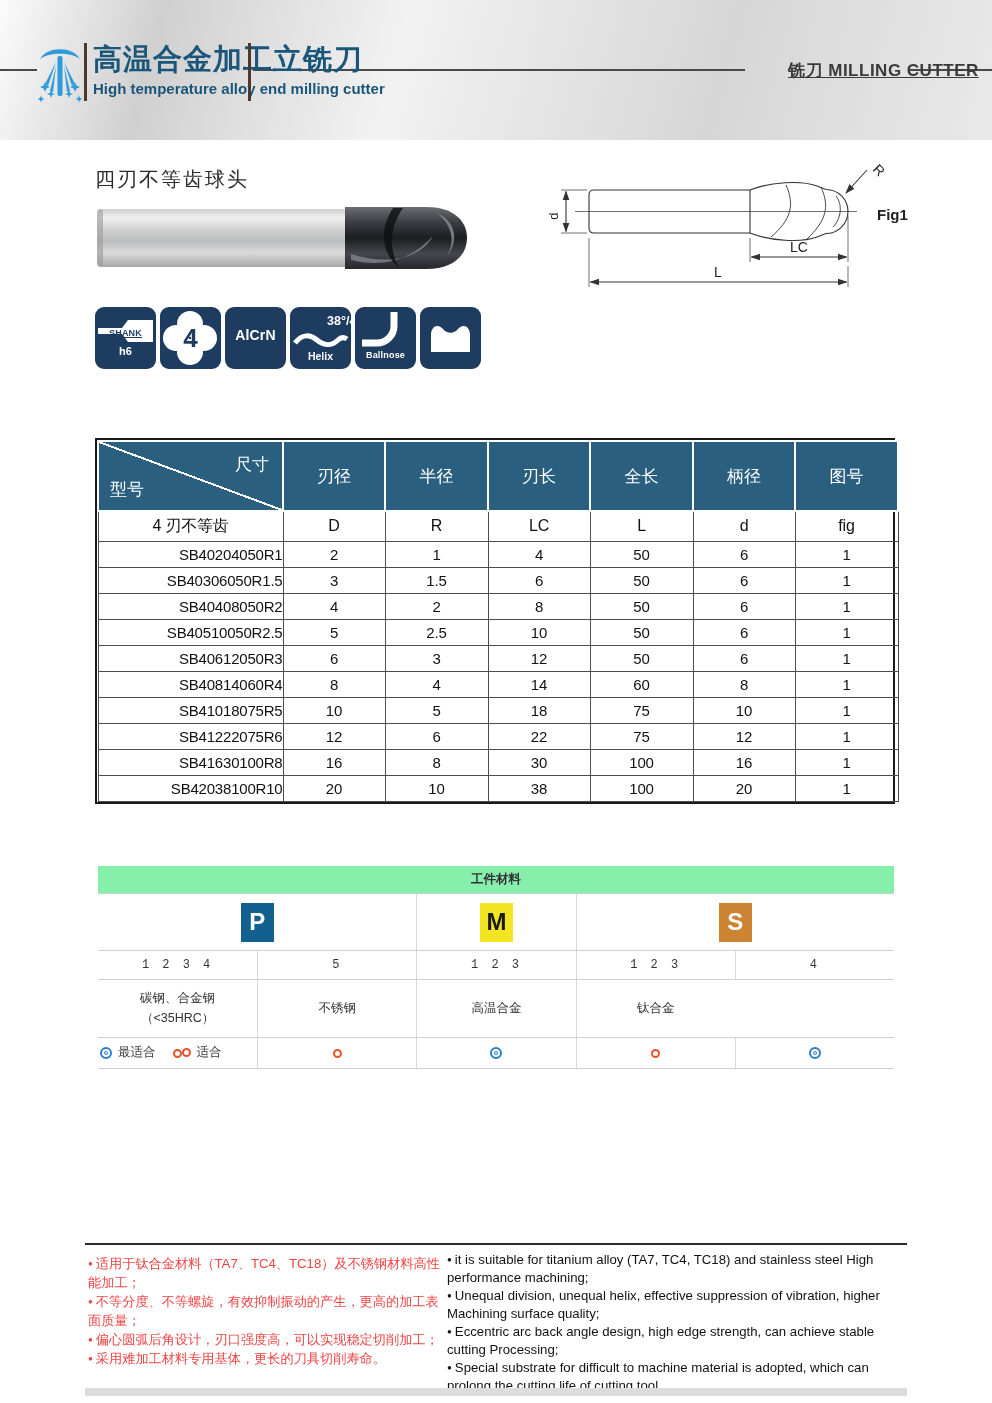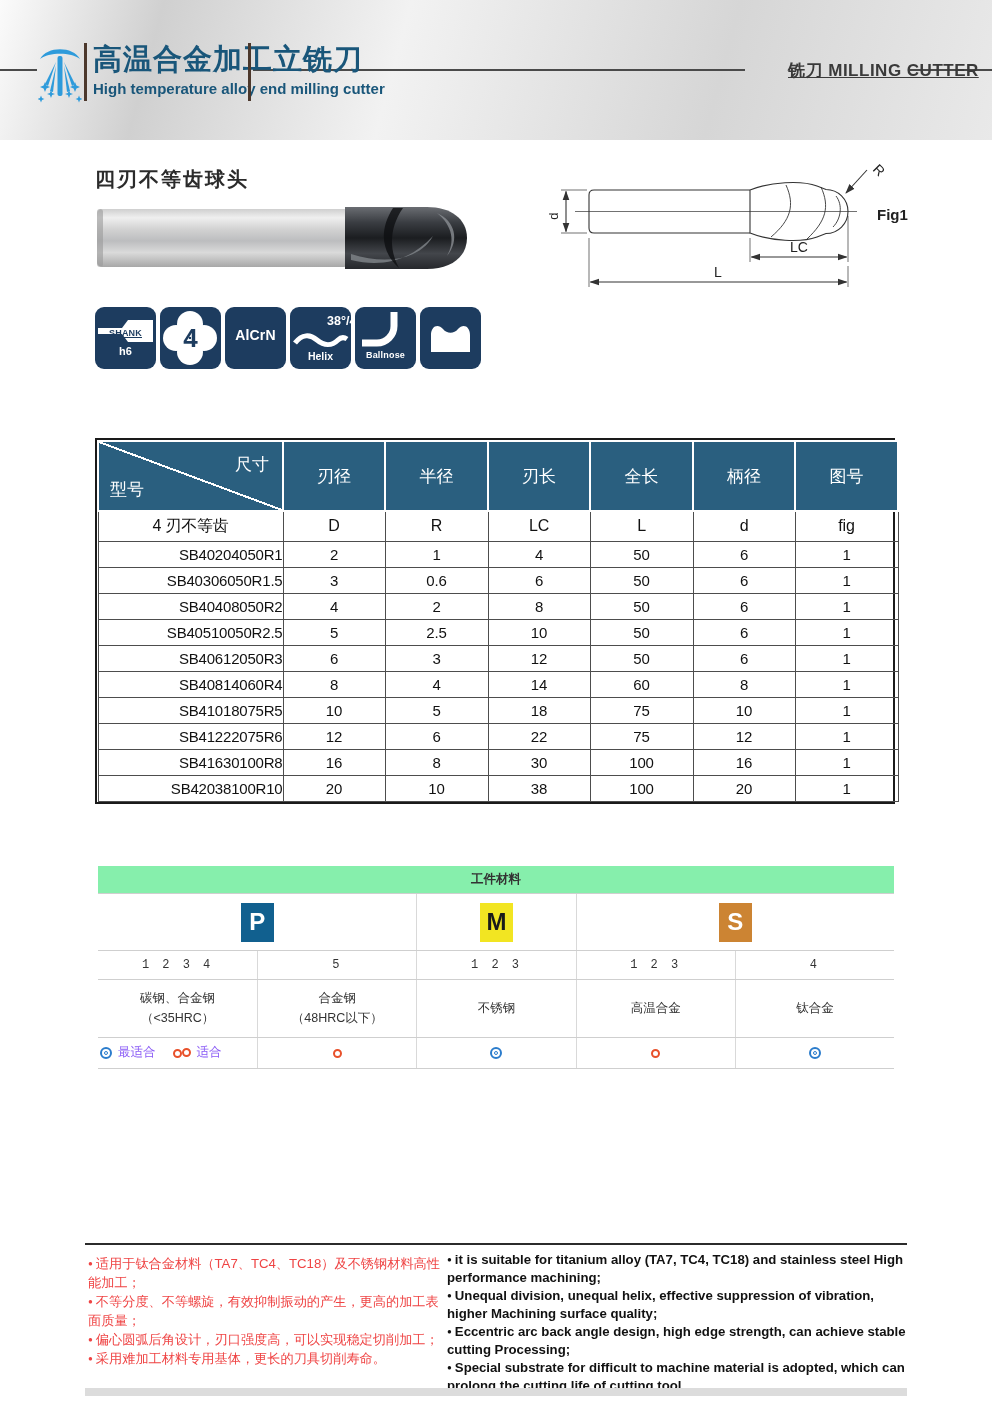--- a/index.html
+++ b/index.html
@@ -17,21 +17,21 @@
   .vsep { position:absolute; width:3px; height:58px; top:43px; background:#4c382c; }
   .vsep.v1 { left:84px; }
   .vsep.v2 { left:248px; }
   .logo { position:absolute; left:38px; top:42px; }
   .title-block { position:absolute; left:93px; top:44px; width:154px; }
   .title-zh { font-size:29px; font-weight:bold; color:#19567a; letter-spacing:1px; line-height:1.1; white-space:nowrap; }
   .title-en { font-size:15px; font-weight:bold; color:#19567a; line-height:1.1; margin-top:5px; white-space:nowrap; }
   .header-right { position:absolute; left:788px; top:59px; font-size:17px; font-weight:bold; color:#3a3a3a; letter-spacing:0.5px; white-space:nowrap;text-decoration:underline; }
 
   
-  .section-title { position:absolute; left:95px; top:166px; font-size:20px; font-weight:bold; color:#2b2b2b; letter-spacing:2px; }
+  .section-title { position:absolute; left:95px; top:166px; font-size:20px; font-weight:normal; color:#2b2b2b; letter-spacing:2px; }
   .photo { position:absolute; left:93px; top:198px; }
   .drawing { position:absolute; left:545px; top:158px; }
 
   
   .badges { position:absolute; left:95px; top:307px; display:flex; gap:4px; }
   .badge { position:relative; width:61px; height:62px; background:#1d3c5f; border-radius:9px; flex:none; }
   .badge svg { position:absolute; left:0; top:0; }
   .b-txt { position:absolute; width:100%; text-align:center; color:#fff; font-weight:bold; }
   .b-shank-top { top:21px; color:#1d3c5f; font-size:9px; letter-spacing:0.2px;text-decoration:underline; }
   .b-shank-bot { top:38px; font-size:11px; }
@@ -62,27 +62,27 @@
   .letter-badge { width:33px; height:39px; display:flex; align-items:center; justify-content:center; font-weight:bold; font-size:24px; }
   .mat-row { display:grid; grid-template-columns:repeat(5,1fr); border-bottom:1px solid #cfcfcf; }
   .mcell { display:flex; flex-direction:column; align-items:center; justify-content:center; text-align:center; }
   .mcell + .mcell { border-left:1px solid #d9d9d9; }
   .row-numbers .mcell { height:28px; letter-spacing:3px; font-family:"Liberation Mono", monospace; font-size:12px; }
   .row-materials .mcell { height:57px; line-height:1.55; font-size:12.5px; }
   .row-symbols .mcell { height:30px; }
   .sym-ok { display:inline-block; width:9px; height:9px; border:2px solid #e8512b; border-radius:50%; }
   .sym-best { display:inline-flex; width:12px; height:12px; border:2px solid #2b7ccc; border-radius:50%; align-items:center; justify-content:center; }
   .sym-best i { display:block; width:4px; height:4px; border:1.5px solid #2b7ccc; border-radius:50%; }
-  .legend { position:absolute; left:100px; top:1044px; display:flex; align-items:center; gap:26px; font-size:12.5px; color:#8b5cf6; }
+  .legend { position:absolute; left:100px; top:1044px; display:flex; align-items:center; gap:26px; font-size:12.5px; color:#404040; }
   .legend .item { display:flex; align-items:center; gap:6px; }
 
   
   .footer { position:absolute; left:85px; top:1243px; width:822px; border-top:2px solid #2b2b2b; }
   .foot-zh { position:absolute; left:3px; top:9px; width:352px; font-size:13.2px; color:#ef4444; line-height:1.44; }
-  .foot-en { position:absolute; left:362px; top:6px; width:460px; font-size:13.2px; color:#111; line-height:1.36;font-weight:bold; }
+  .foot-en { position:absolute; left:362px; top:6px; width:460px; font-size:13.2px; color:#111; line-height:1.36; }
   .bullet::before { content:"●"; font-size:8px; vertical-align:2px; margin-right:3px; }
   .bottom-bar { position:absolute; left:85px; top:1388px; width:822px; height:8px; background:#dcdcdc; }
 </style>
 </head>
 <body>
 
 <div class="page">
 
   <div class="header-band">
     <div class="hline l1"></div>
@@ -267,21 +267,21 @@
             <td>2</td>
             <td>1</td>
             <td>4</td>
             <td>50</td>
             <td>6</td>
             <td>1</td>
           </tr>
           <tr>
             <td class="model">SB40306050R1.5</td>
             <td>3</td>
-            <td>0.6</td>
+            <td>1.5</td>
             <td>6</td>
             <td>50</td>
             <td>6</td>
             <td>1</td>
           </tr>
           <tr>
             <td class="model">SB40408050R2</td>
             <td>4</td>
             <td>2</td>
             <td>8</td>
@@ -375,24 +375,20 @@
         <div class="mcell">1 2 3</div>
         <div class="mcell">1 2 3</div>
         <div class="mcell">4</div>
       </div>
     <div class="mat-row row-materials">
         <div class="mcell">
           <div>碳钢、合金钢</div>
           <div>（&lt;35HRC）</div>
         </div>
         <div class="mcell">
-          <div>合金钢</div>
-          <div>（48HRC以下）</div>
-        </div>
-        <div class="mcell">
           <div>不锈钢</div>
         </div>
         <div class="mcell">
           <div>高温合金</div>
         </div>
         <div class="mcell">
           <div>钛合金</div>
         </div>
       </div>
     <div class="mat-row row-symbols">

